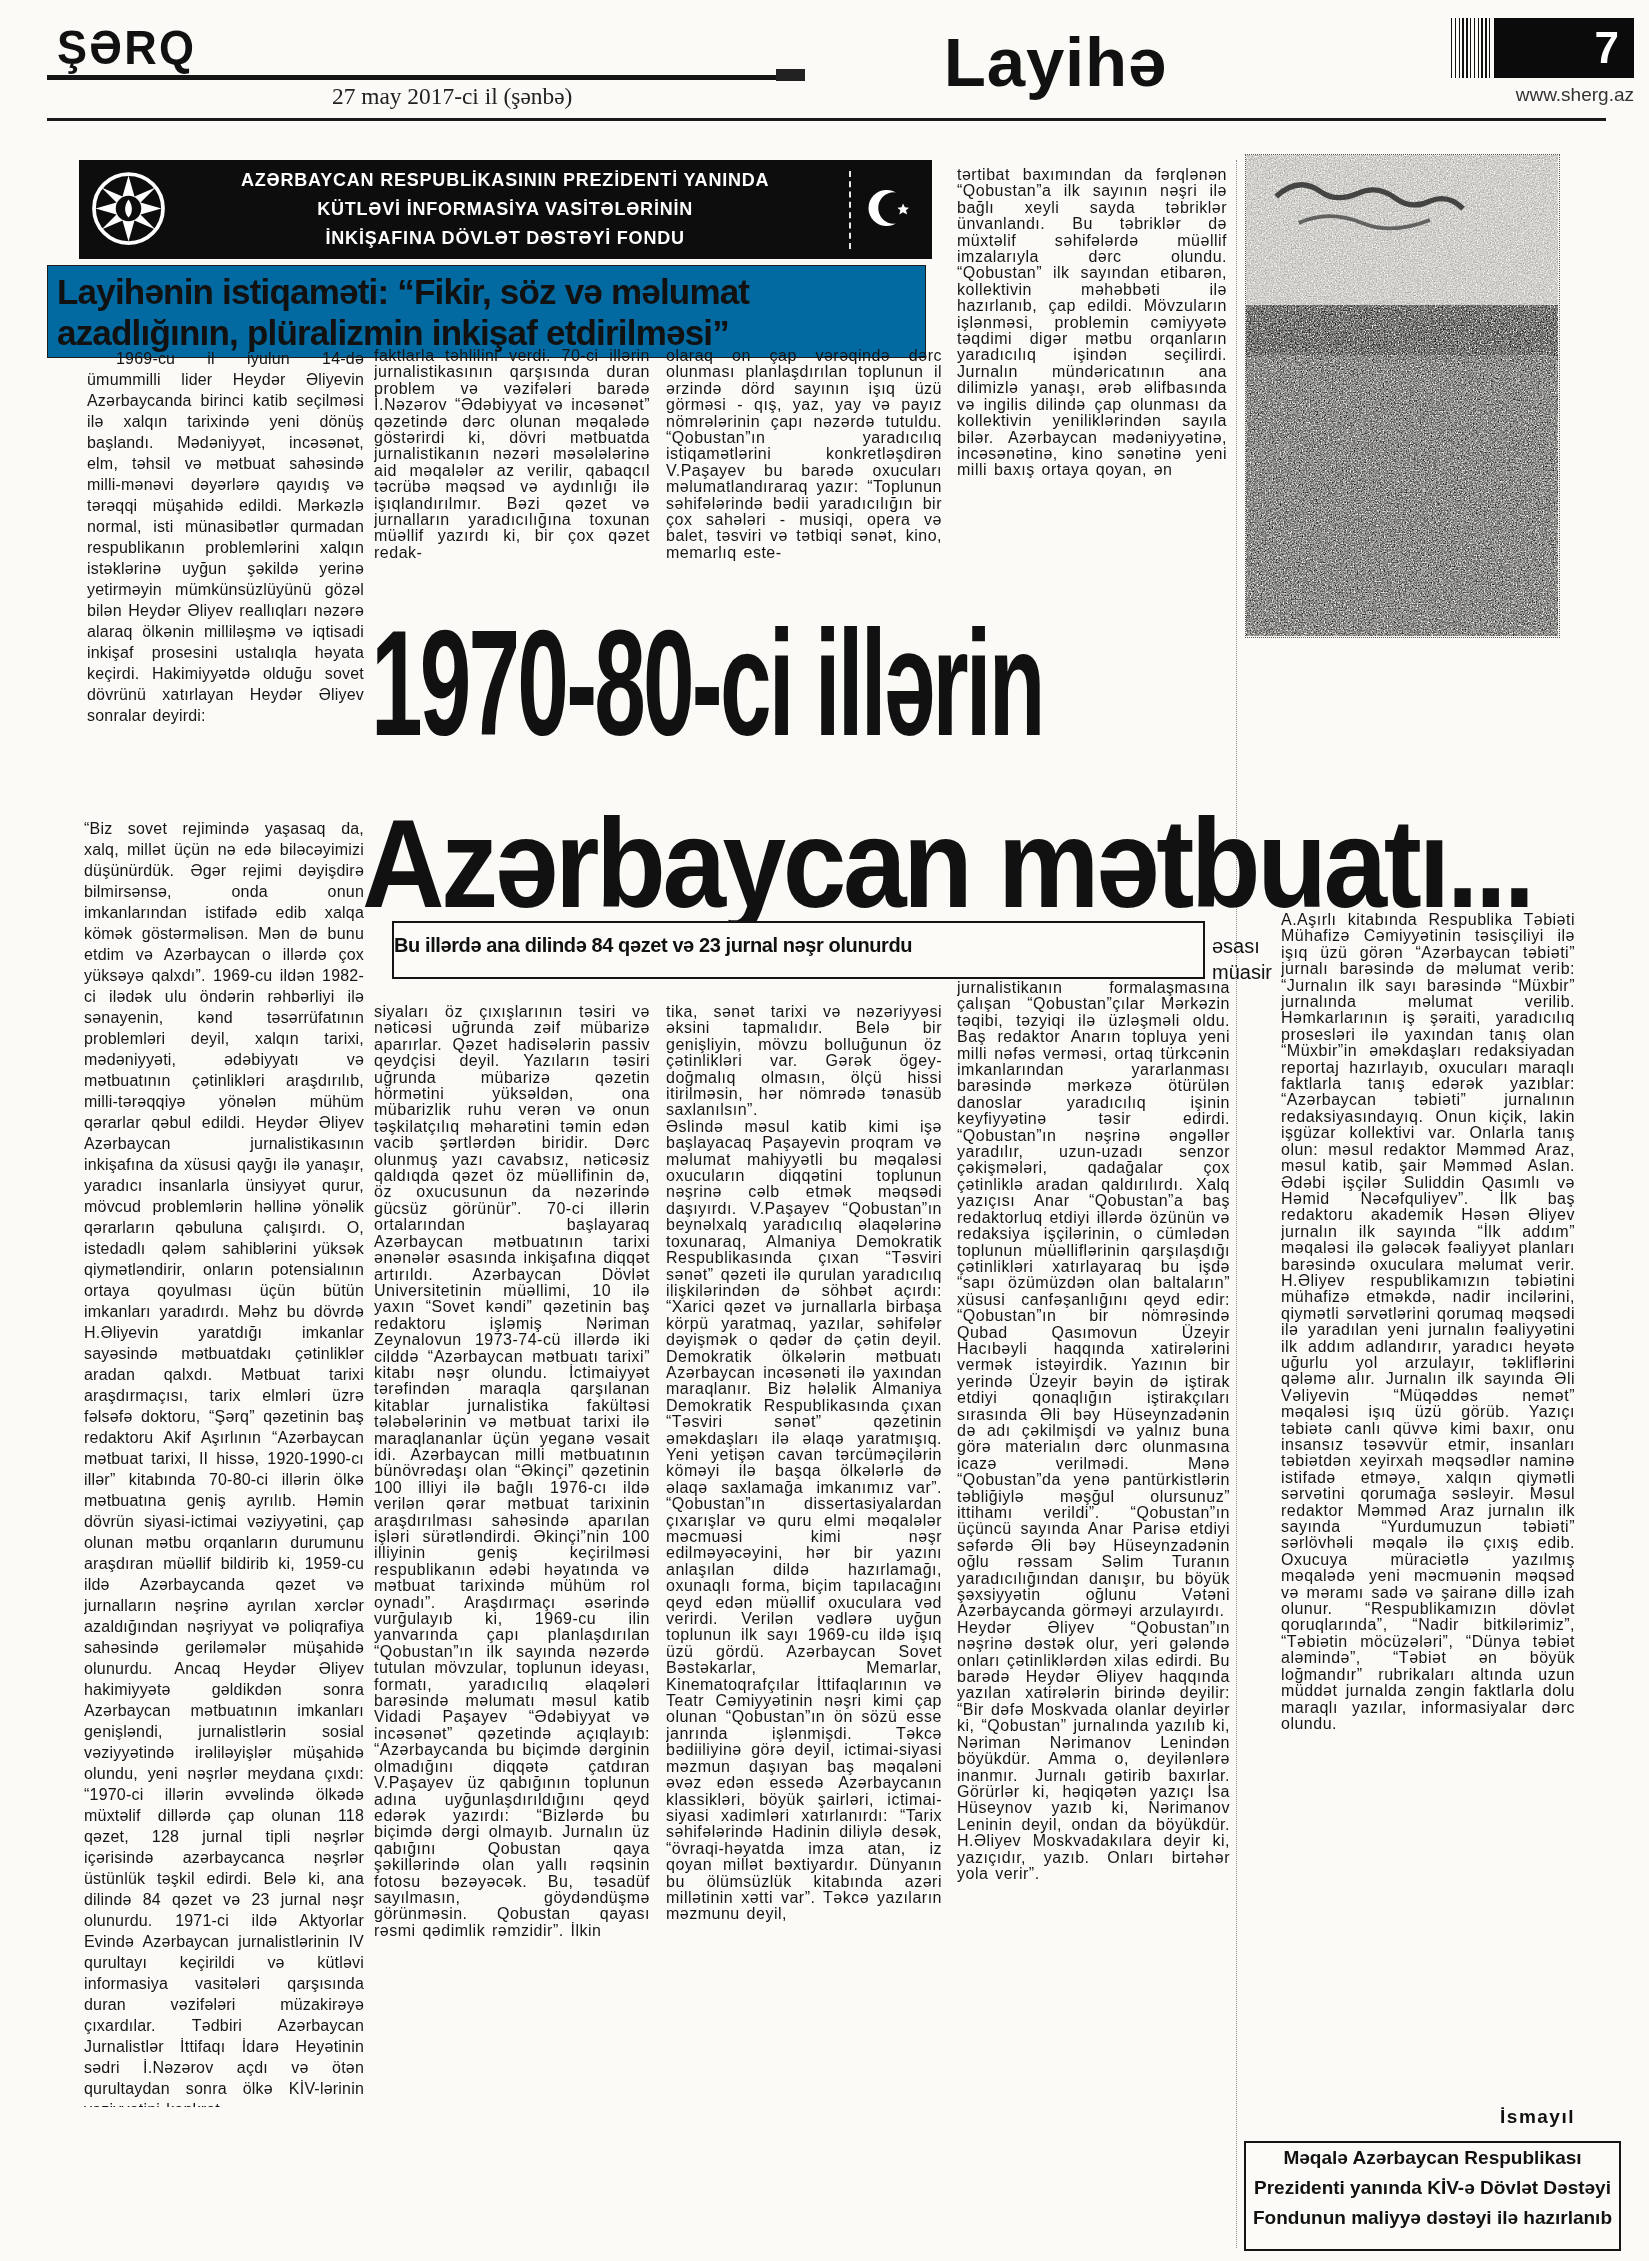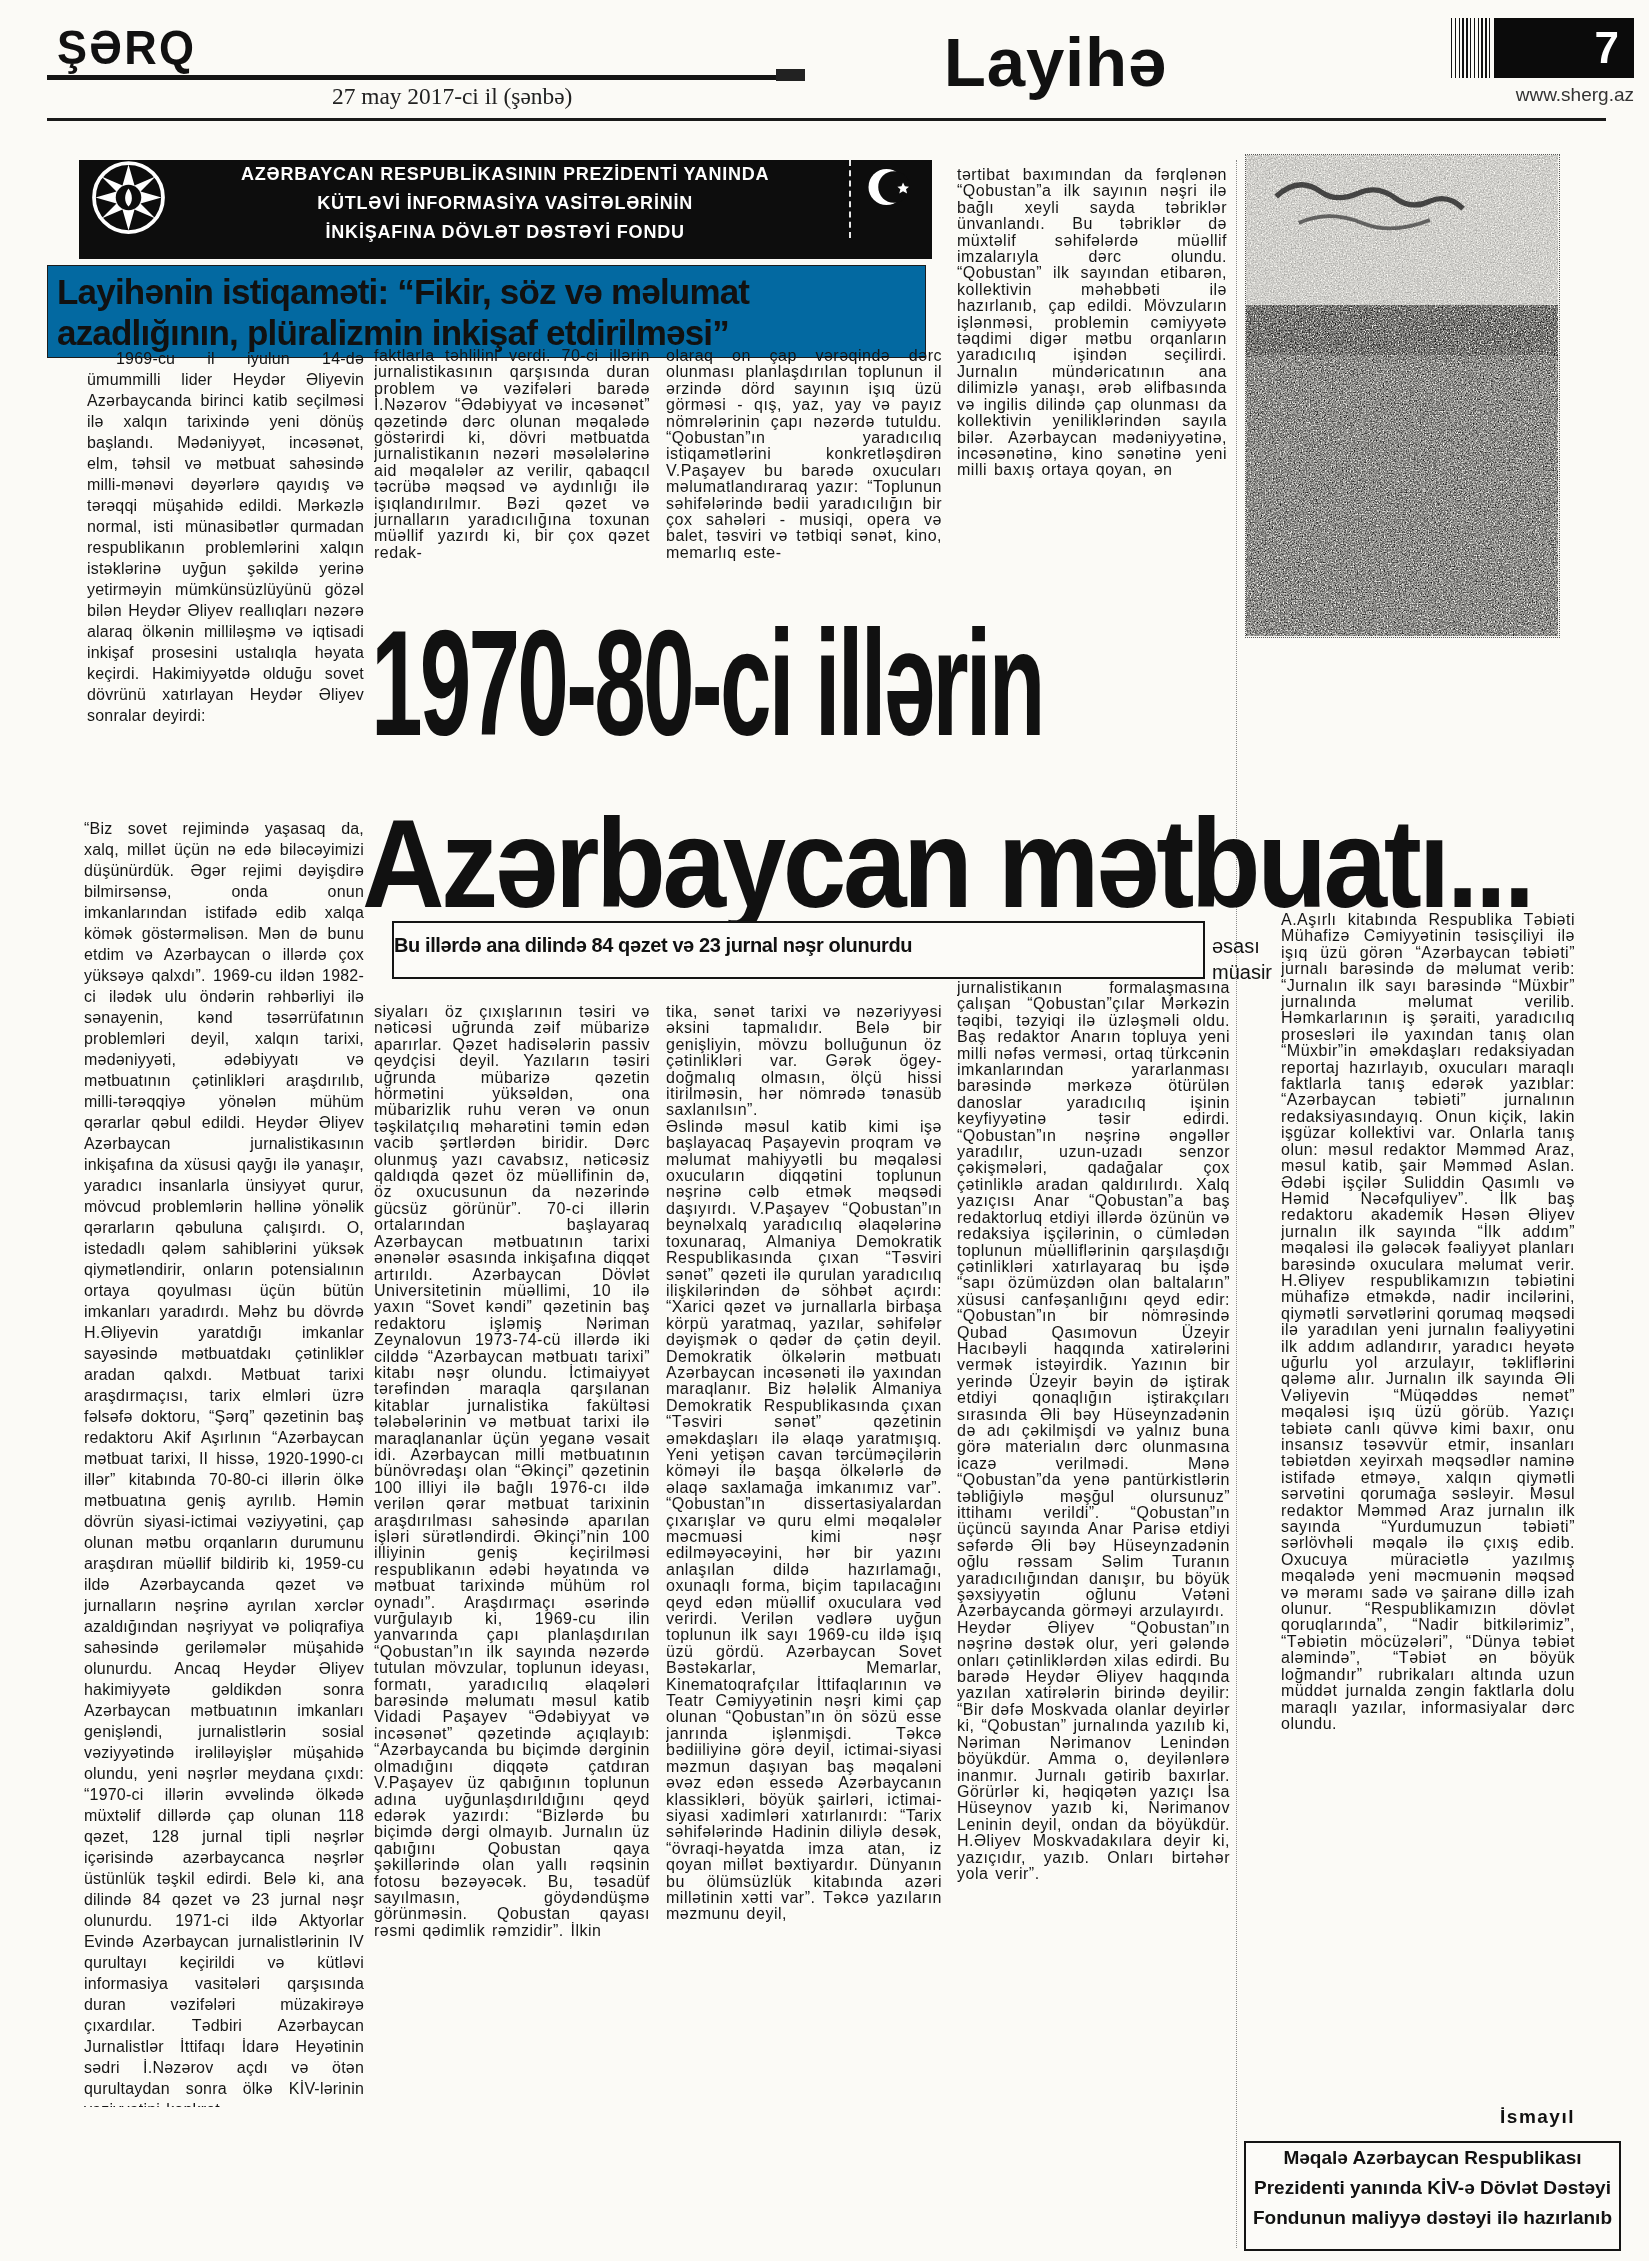--- a/index.html
+++ b/index.html
@@ -18,21 +18,21 @@
                  font-size:69px;font-weight:900;letter-spacing:0.8px;}
   .hatch{left:1451px;top:18px;width:39px;height:60px;
          background:repeating-linear-gradient(90deg,#111 0 1.5px,#fbfaf6 1.5px 3.8px);}
   .pagenum-box{left:1494px;top:18px;width:140px;height:60px;background:#0b0b0b;color:#fff;
                font-size:44px;font-weight:900;text-align:right;line-height:60px;padding-right:15px;
                box-sizing:border-box;}
   .website{left:1387px;top:84px;width:247px;text-align:right;font-size:19px;color:#333;}
 
   
   .banner{left:79px;top:160px;width:853px;height:99px;background:#0d0d0d;display:flex;
-          }
+          align-items:center;}
   .banner .emblem{margin-left:12px;flex:0 0 auto;}
   .banner .blines{flex:1 1 auto;text-align:center;color:#fff;font-weight:700;
                   font-size:18px;line-height:29px;letter-spacing:0.8px;}
   .banner .bdiv{flex:0 0 auto;height:78px;border-left:2.3px dashed #e8e8e8;margin:0 10.6px 0 4.5px;}
   .banner .cres{flex:0 0 auto;margin-right:16.6px;}
 
   
   .kicker{left:47px;top:265px;width:859px;border:1.5px solid #1c1c1c;padding:4.5px 9px;
           font-size:35px;line-height:41px;font-weight:700;letter-spacing:-0.8px;background:#0369a1;}
 

